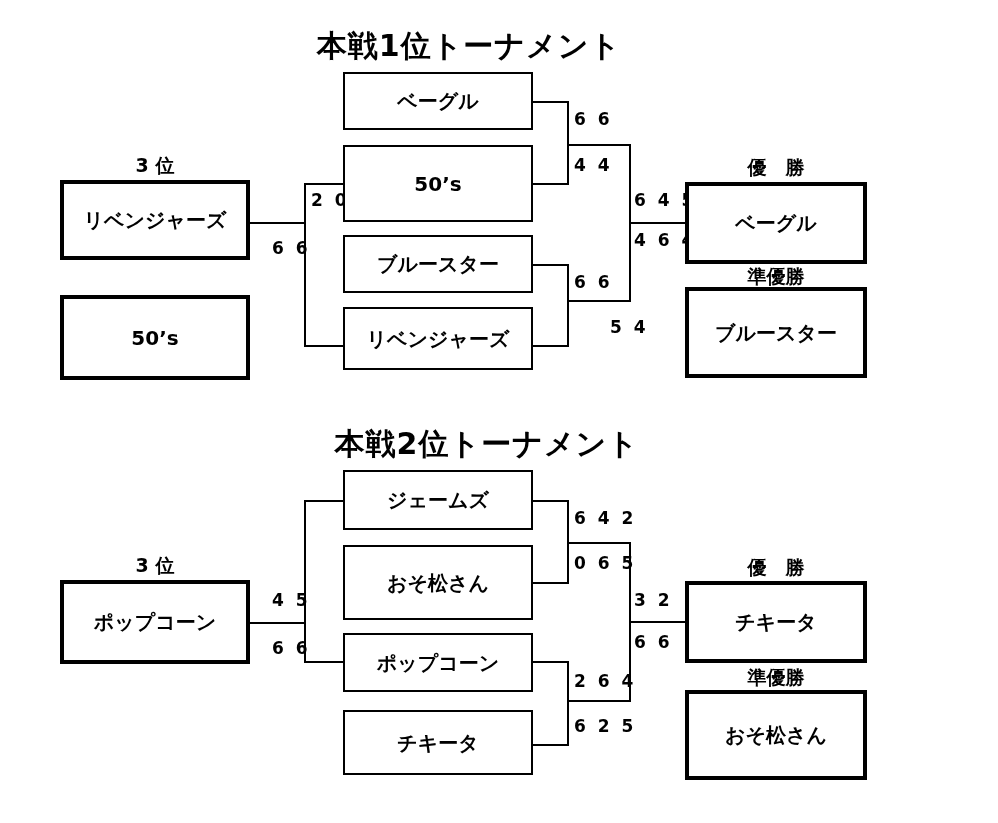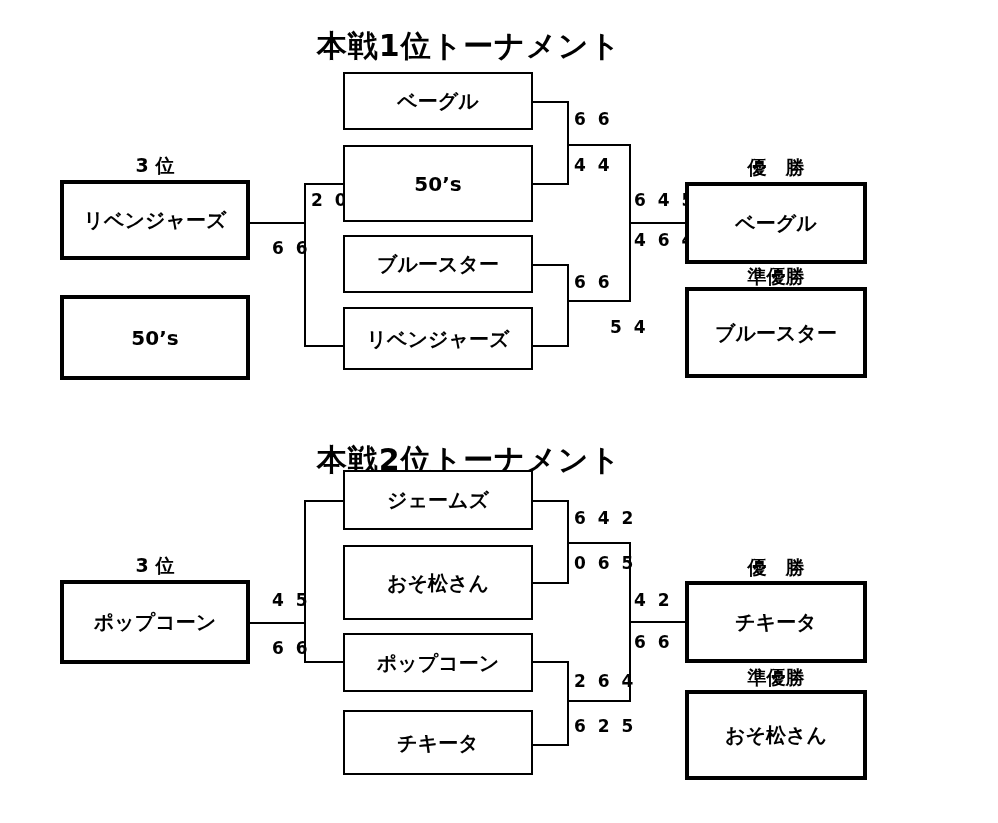--- a/index.html
+++ b/index.html
@@ -128,21 +128,21 @@
   <div class="hline" style="left:629px; top:222px; width:58px;"></div>
   <div class="score" style="left:634px; top:190px;">6 4 5</div>
   <div class="score" style="left:634px; top:230px;">4 6 4</div>
 
   <div class="caption" style="left:685px; top:155px; width:182px;">優　勝</div>
   <div class="box thick" style="left:685px; top:182px; width:182px; height:82px;">ベーグル</div>
 
   <div class="caption" style="left:685px; top:264px; width:182px;">準優勝</div>
   <div class="box thick" style="left:685px; top:287px; width:182px; height:91px;">ブルースター</div>
 
-  <div class="tourney-title" style="left:299px; top:440px; width:340px;">本戦2位トーナメント</div>
+  <div class="tourney-title" style="left:299px; top:424px; width:340px;text-align:right;">本戦2位トーナメント</div>
 
   <div class="caption" style="left:60px; top:553px; width:190px;">3 位</div>
   <div class="box thick bigger" style="left:60px; top:580px; width:190px; height:84px;">ポップコーン</div>
 
   <div class="hline" style="left:250px; top:622px; width:56px;"></div>
   <div class="vline" style="left:304px; top:500px; height:163px;"></div>
   <div class="hline" style="left:304px; top:500px; width:40px;"></div>
   <div class="hline" style="left:304px; top:661px; width:40px;"></div>
 
   <div class="score" style="left:272px; top:590px;">4 5</div>
@@ -162,21 +162,21 @@
 
   <div class="hline" style="left:533px; top:661px; width:36px;"></div>
   <div class="hline" style="left:533px; top:744px; width:36px;"></div>
   <div class="vline" style="left:567px; top:661px; height:85px;"></div>
   <div class="hline" style="left:567px; top:700px; width:64px;"></div>
   <div class="score" style="left:574px; top:671px;">2 6 4</div>
   <div class="score" style="left:574px; top:716px;">6 2 5</div>
 
   <div class="vline" style="left:629px; top:542px; height:159px;"></div>
   <div class="hline" style="left:629px; top:621px; width:58px;"></div>
-  <div class="score" style="left:634px; top:590px;">4 2</div>
+  <div class="score" style="left:634px; top:590px;">3 2</div>
   <div class="score" style="left:634px; top:632px;">6 6</div>
 
   <div class="caption" style="left:685px; top:555px; width:182px;">優　勝</div>
   <div class="box thick bigger" style="left:685px; top:581px; width:182px; height:82px;">チキータ</div>
 
   <div class="caption" style="left:685px; top:665px; width:182px;">準優勝</div>
   <div class="box thick bigger" style="left:685px; top:690px; width:182px; height:90px;">おそ松さん</div>
 
 </div>
 

